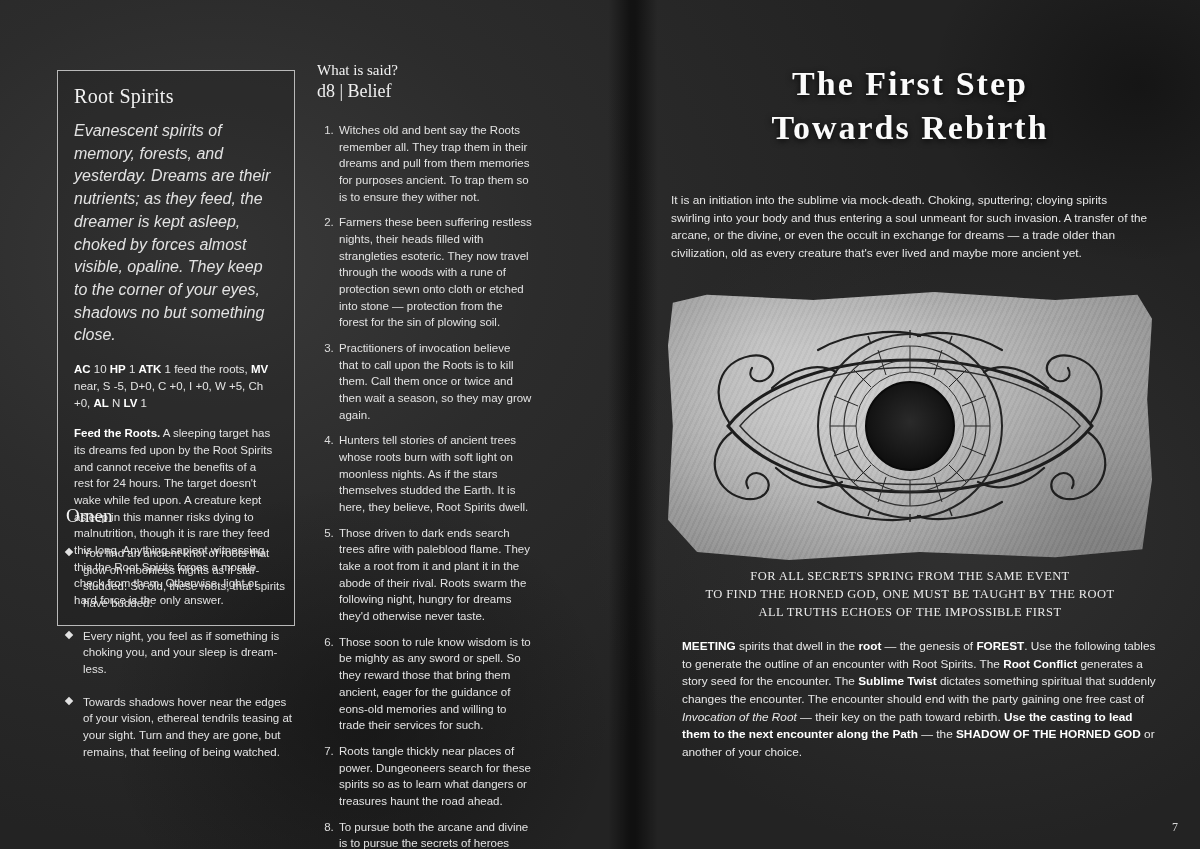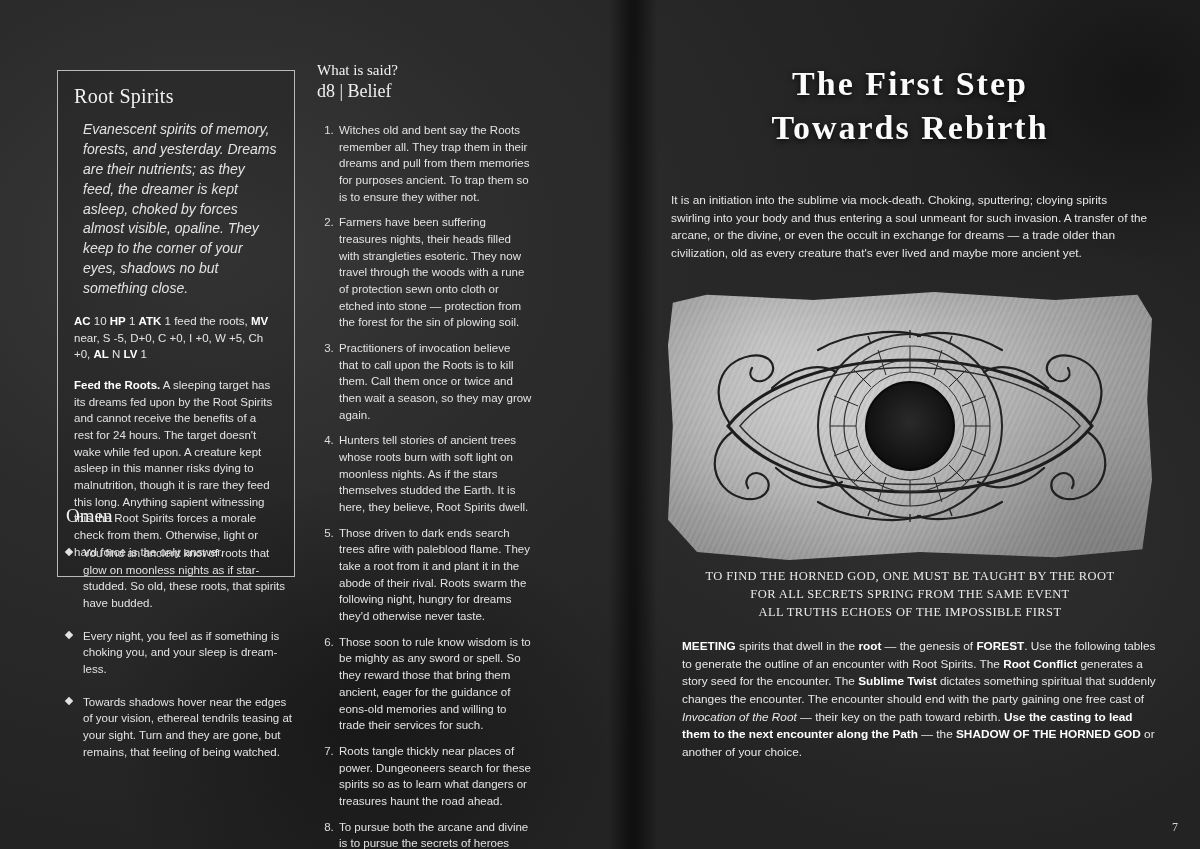--- a/index.html
+++ b/index.html
@@ -57,24 +57,24 @@
     margin: 0 0 12px 0;
     font-family: "Liberation Serif", serif;
     font-weight: 400;
     font-size: 20px;
     letter-spacing: 0.3px;
     color: #f2f2f2;
   }
   .flavor {
     font-family: "Liberation Sans", sans-serif;
     font-style: italic;
-    font-size: 14px;
+    font-size: 16px;
     line-height: 1.42;
     color: #e2e2e2;
-    margin: 0 0 14px 9px;
+    margin: 0 0 14px 0;
   }
   .stats {
     font-size: 11.5px;
     line-height: 1.45;
     color: #e4e4e4;
     margin: 0 0 14px 0;
   }
   .stats b { color: #fff; }
   .feature {
     font-size: 11.5px;
@@ -255,21 +255,21 @@
           <div class="omen-item"><span class="diamond"></span><span>Every night, you feel as if something is choking you, and your sleep is dream-less.</span></div>
           <div class="omen-item"><span class="diamond"></span><span>Towards shadows hover near the edges of your vision, ethereal tendrils teasing at your sight. Turn and they are gone, but remains, that feeling of being watched.</span></div>
         </div>
     </div>
 
     <div class="whatissaid">
       <h3>What is said?</h3>
       <div class="sub">d8 | Belief</div>
       <ol class="numbered">
           <li>Witches old and bent say the Roots remember all. They trap them in their dreams and pull from them memories for purposes ancient. To trap them so is to ensure they wither not.</li>
-          <li>Farmers have been suffering treasures nights, their heads filled with strangleties esoteric. They now travel through the woods with a rune of protection sewn onto cloth or etched into stone — protection from the forest for the sin of plowing soil.</li>
+          <li>Farmers these been suffering restless nights, their heads filled with strangleties esoteric. They now travel through the woods with a rune of protection sewn onto cloth or etched into stone — protection from the forest for the sin of plowing soil.</li>
           <li>Practitioners of invocation believe that to call upon the Roots is to kill them. Call them once or twice and then wait a season, so they may grow again.</li>
           <li>Hunters tell stories of ancient trees whose roots burn with soft light on moonless nights. As if the stars themselves studded the Earth. It is here, they believe, Root Spirits dwell.</li>
           <li>Those driven to dark ends search trees afire with paleblood flame. They take a root from it and plant it in the abode of their rival. Roots swarm the following night, hungry for dreams they'd otherwise never taste.</li>
           <li>Those soon to rule know wisdom is to be mighty as any sword or spell. So they reward those that bring them ancient, eager for the guidance of eons-old memories and willing to trade their services for such.</li>
           <li>Roots tangle thickly near places of power. Dungeoneers search for these spirits so as to learn what dangers or treasures haunt the road ahead.</li>
           <li>To pursue both the arcane and divine is to pursue the secrets of heroes long-past, learn'd men too. Roots with memories of ancient spells and sacred rites are worth far more than gold.</li>
         </ol>
     </div>
 
   </div>
@@ -346,22 +346,22 @@
             <line x1="284" y1="44" x2="281" y2="52"></line>
             <line x1="242" y1="222" x2="242" y2="230"></line>
             <line x1="200" y1="224" x2="203" y2="216"></line>
             <line x1="284" y1="224" x2="281" y2="216"></line>
           </g>
         </svg>
       </div>
     </div>
 
     <div class="caption">
+      <div>FOR ALL SECRETS SPRING FROM THE SAME EVENT</div>
       <div>TO FIND THE HORNED GOD, ONE MUST BE TAUGHT BY THE ROOT</div>
-      <div>FOR ALL SECRETS SPRING FROM THE SAME EVENT</div>
       <div>ALL TRUTHS ECHOES OF THE IMPOSSIBLE FIRST</div>
     </div>
 
     <div class="meeting"><b>MEETING</b> spirits that dwell in the <b>root</b> — the genesis of <b>FOREST</b>. Use the following tables to generate the outline of an encounter with Root Spirits. The <b>Root Conflict</b> generates a story seed for the encounter. The <b>Sublime Twist</b> dictates something spiritual that suddenly changes the encounter. The encounter should end with the party gaining one free cast of <i>Invocation of the Root</i> — their key on the path toward rebirth. <b>Use the casting to lead them to the next encounter along the Path</b> — the <b>SHADOW OF THE HORNED GOD</b> or another of your choice.</div>
 
     <div class="folio">7</div>
 
   </div>
 
   <div class="gutter"></div>

